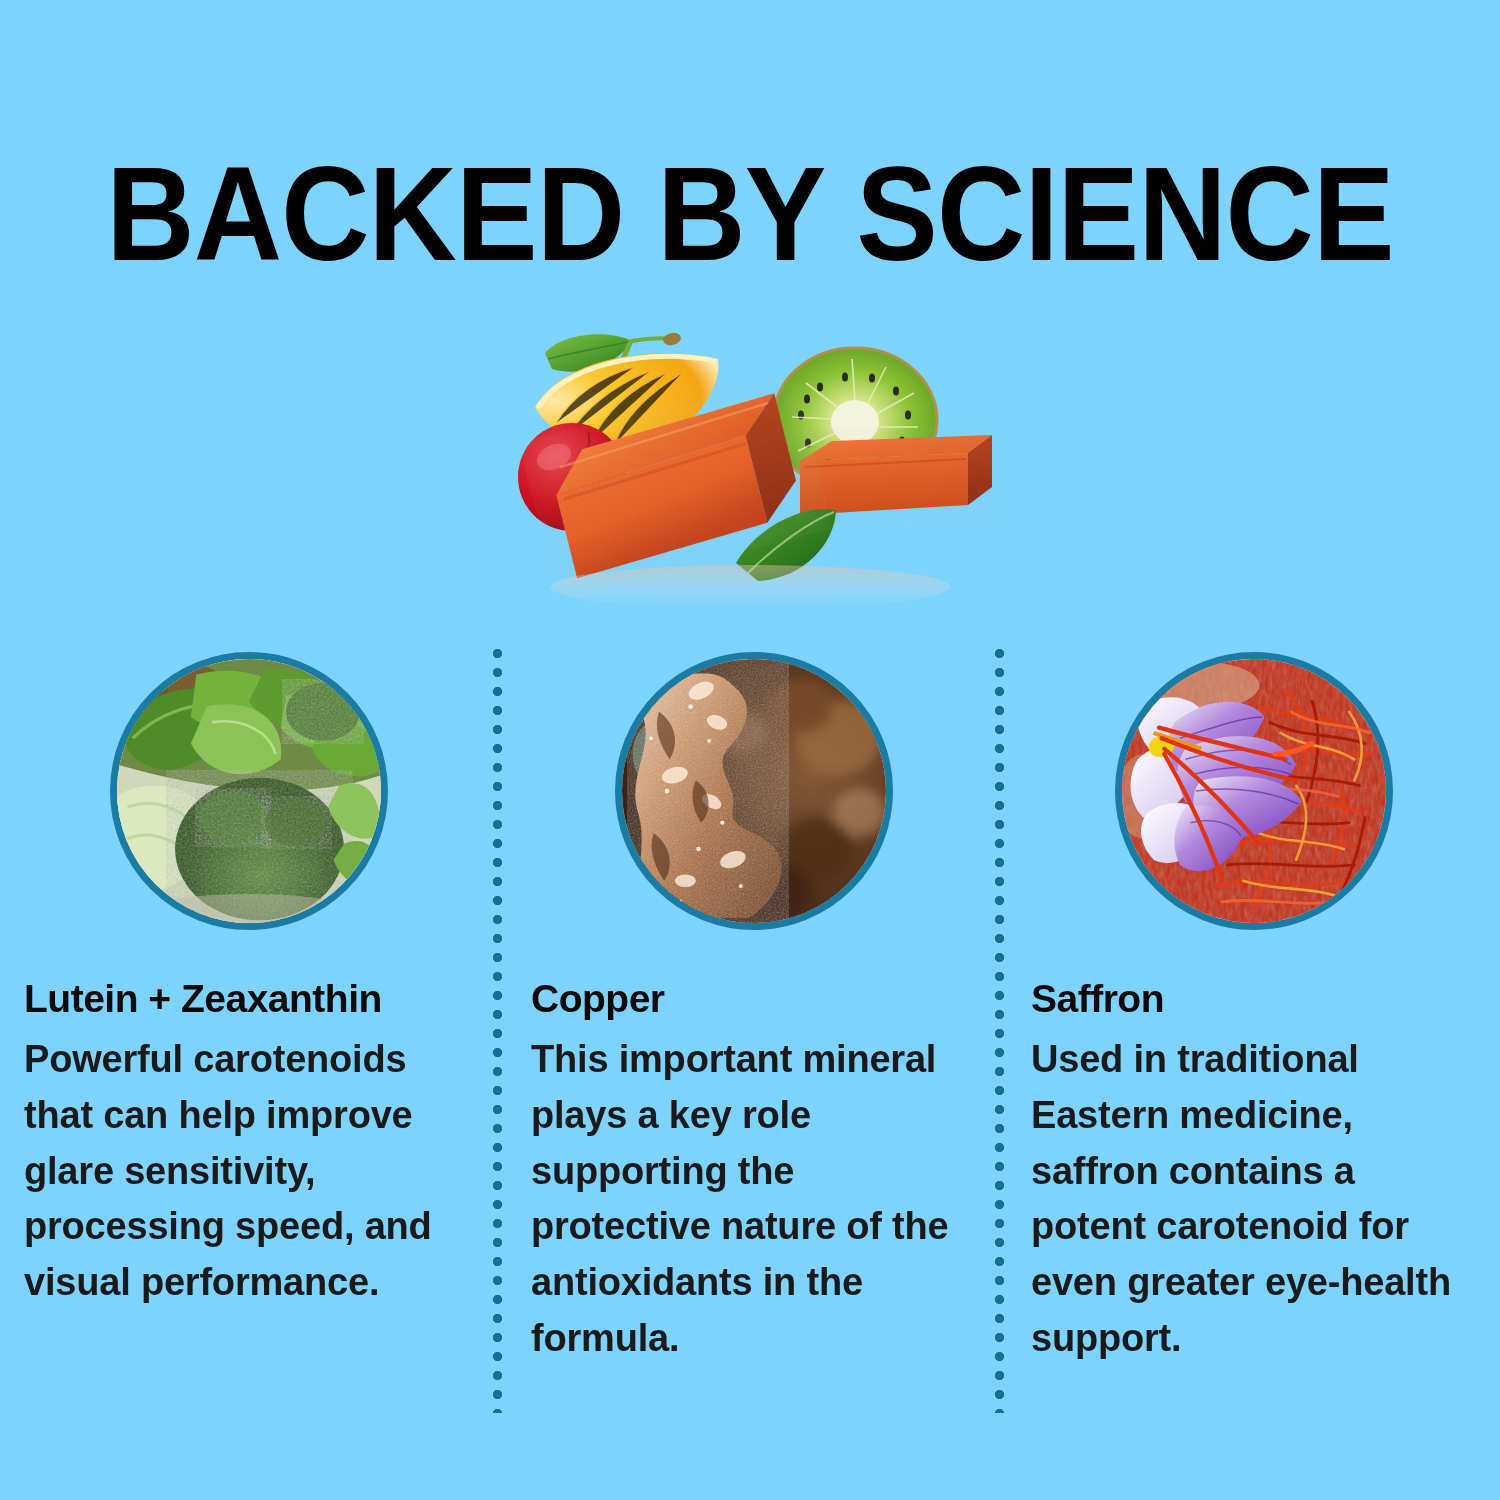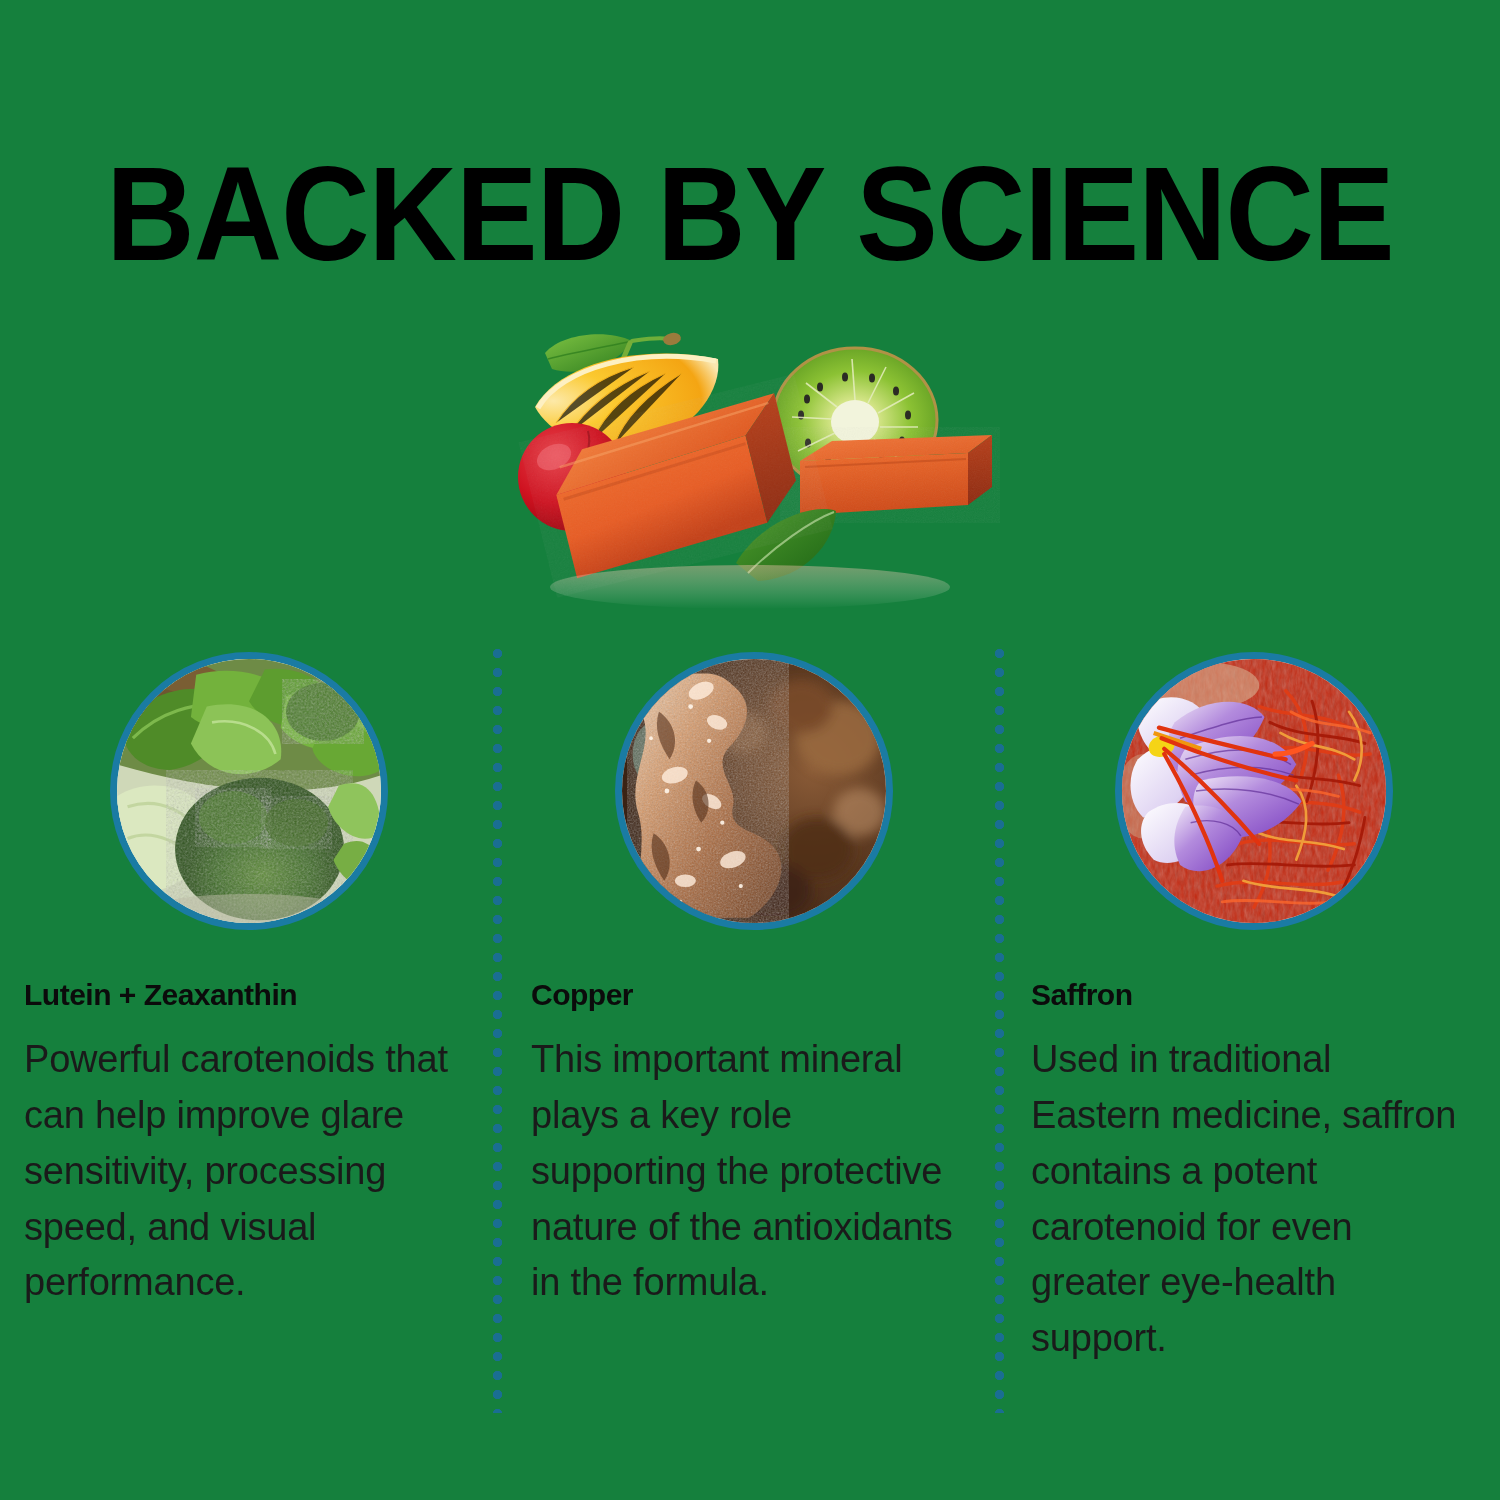--- a/index.html
+++ b/index.html
@@ -8,21 +8,21 @@
     background: #ffffff;
   }
   body {
     font-family: "Liberation Sans", sans-serif;
     -webkit-font-smoothing: antialiased;
   }
   .page {
     position: relative;
     width: 1500px;
     height: 1500px;
-    background: #15803d;
+    background: #7dd3fc;
     overflow: hidden;
   }
 
   
   .title {
     position: absolute;
     top: 148px;
     left: 0;
     width: 1500px;
     text-align: center;
@@ -82,31 +82,31 @@
     border-radius: 50%;
     border: 7px solid #1a7ba3;
     box-sizing: border-box;
     overflow: hidden;
     background: #ffffff;
   }
   .circle svg { display: block; width: 100%; height: 100%; }
 
   .ingredient-title {
     margin-top: 48px;
-    font-size: 30px;
+    font-size: 39px;
     font-weight: 700;
     color: #0b0b0b;
     line-height: 1.1;
     letter-spacing: -0.5px;
     padding-left: 6px;
   }
   .ingredient-body {
-    margin-top: 21px;
+    margin-top: 11px;
     font-size: 38px;
-    font-weight: 400;
+    font-weight: 700;
     color: #1a1a1a;
     line-height: 1.47;
     letter-spacing: -0.2px;
     padding-left: 6px;
     width: 438px;
   }
 
   
   .divider {
     position: absolute;

